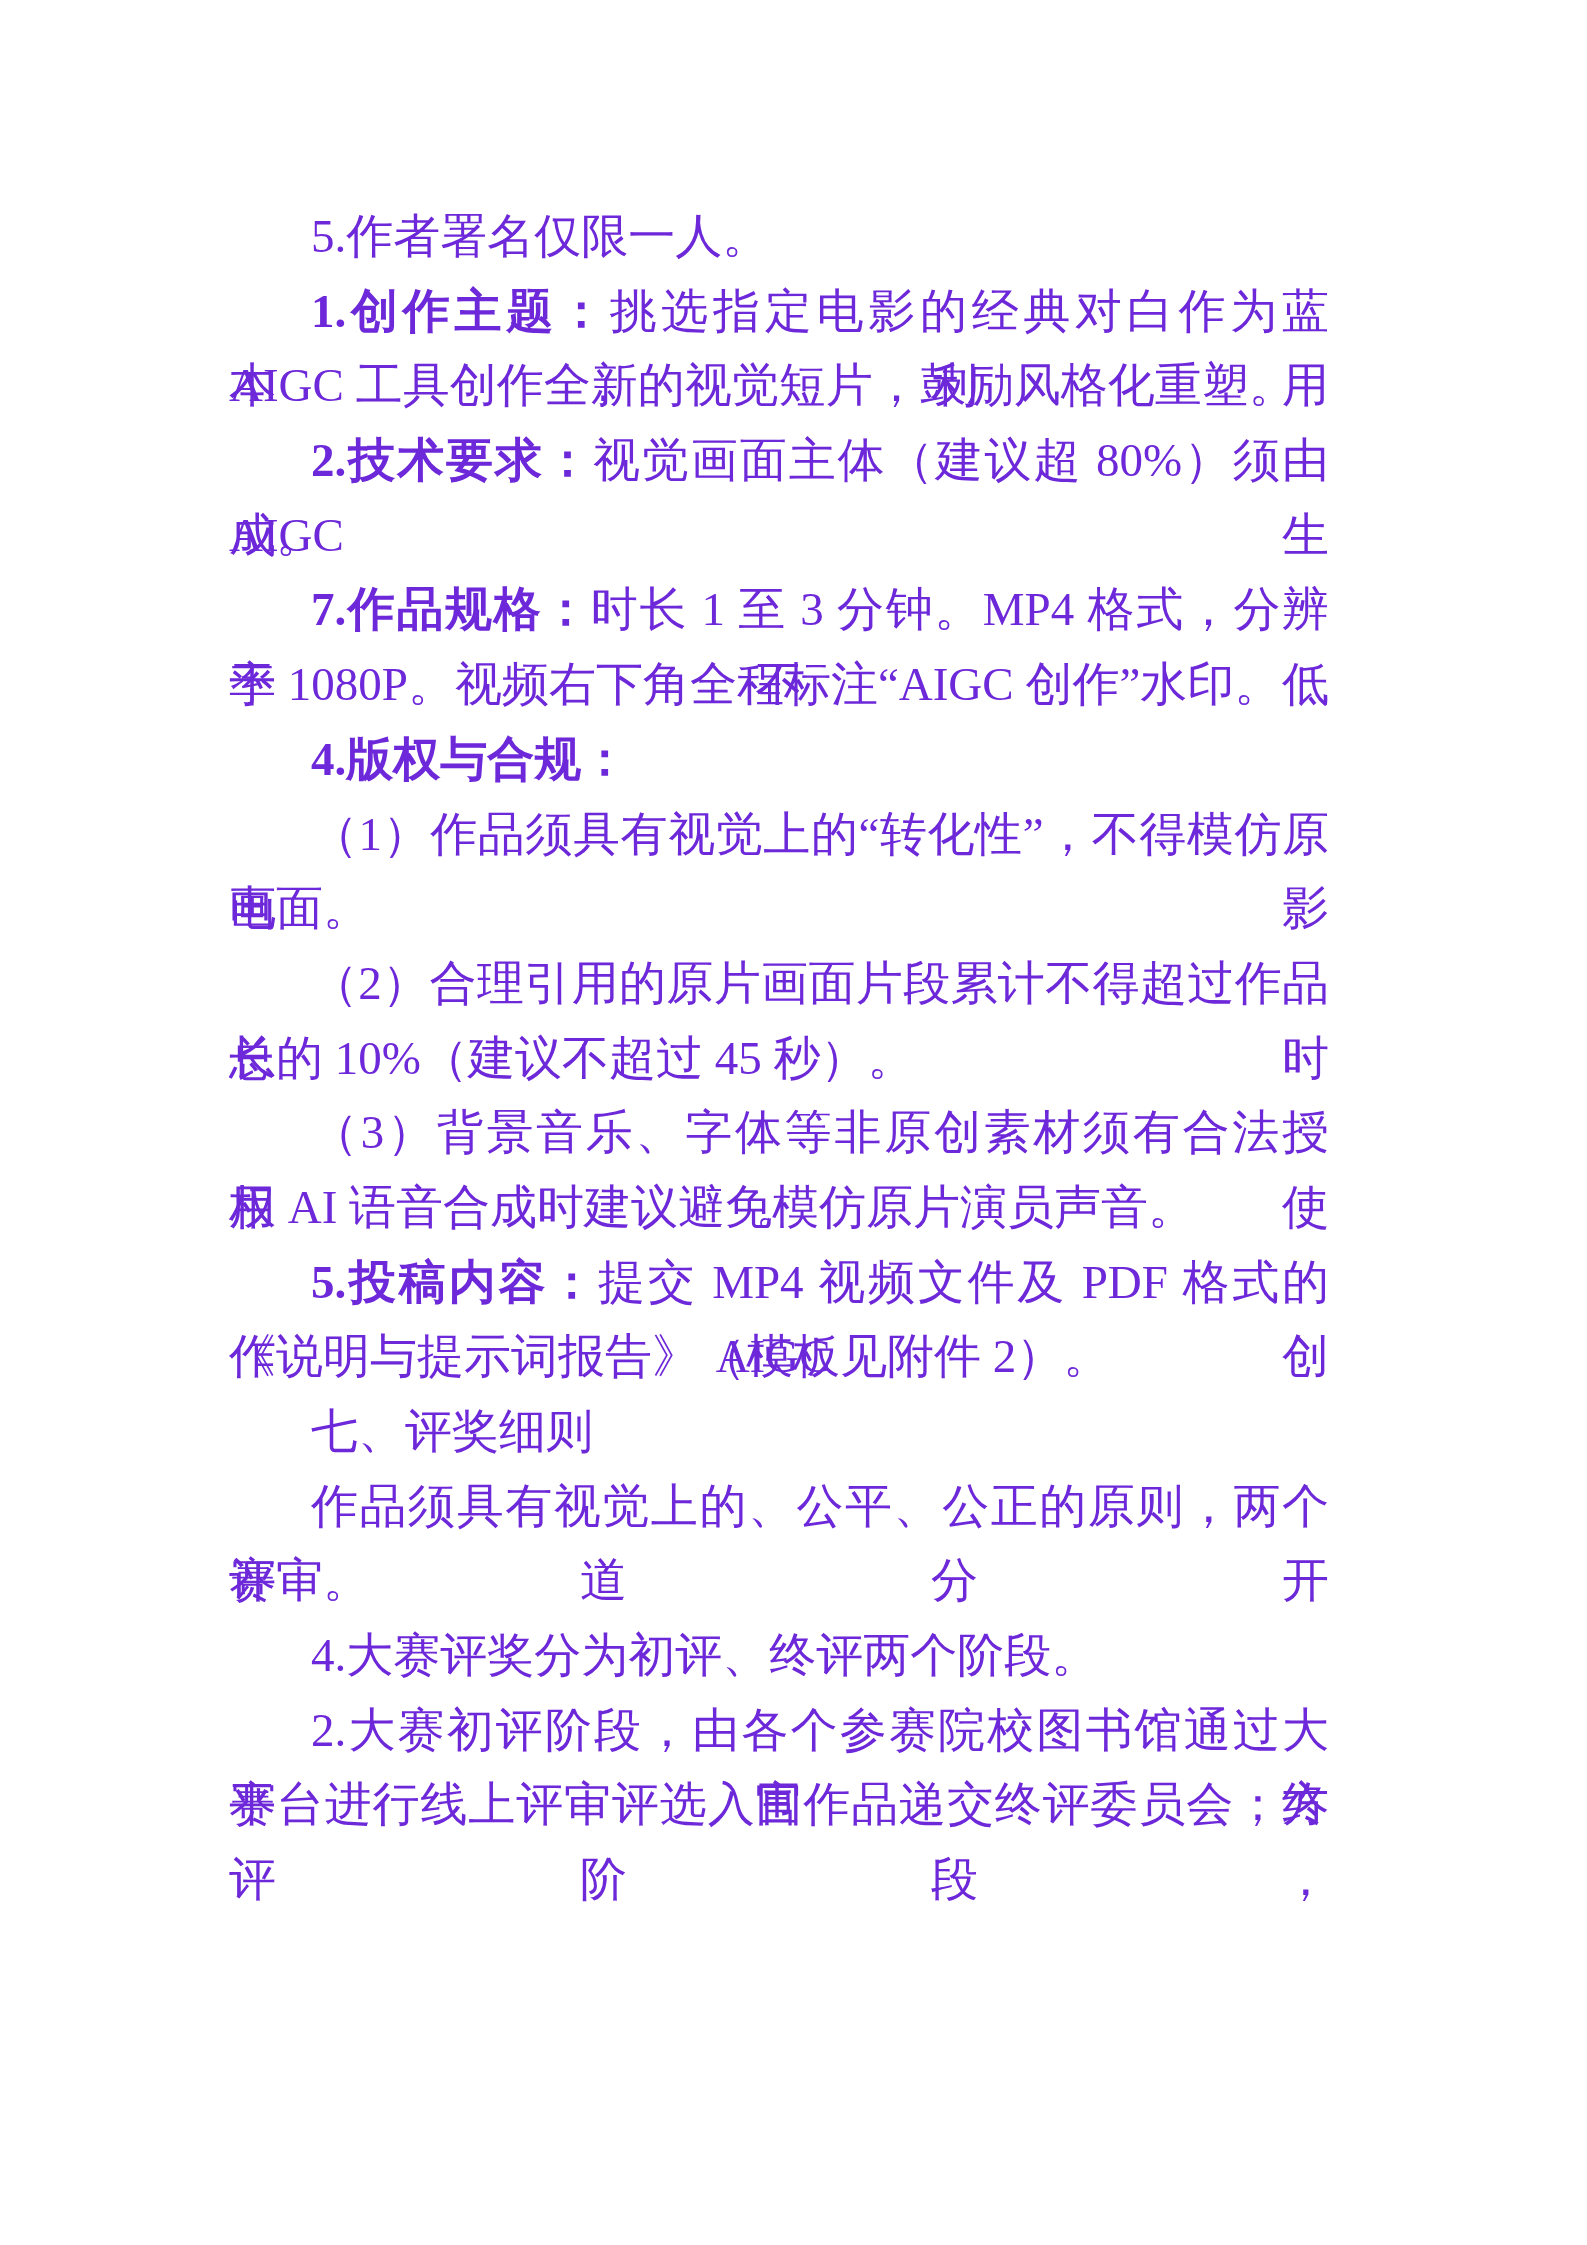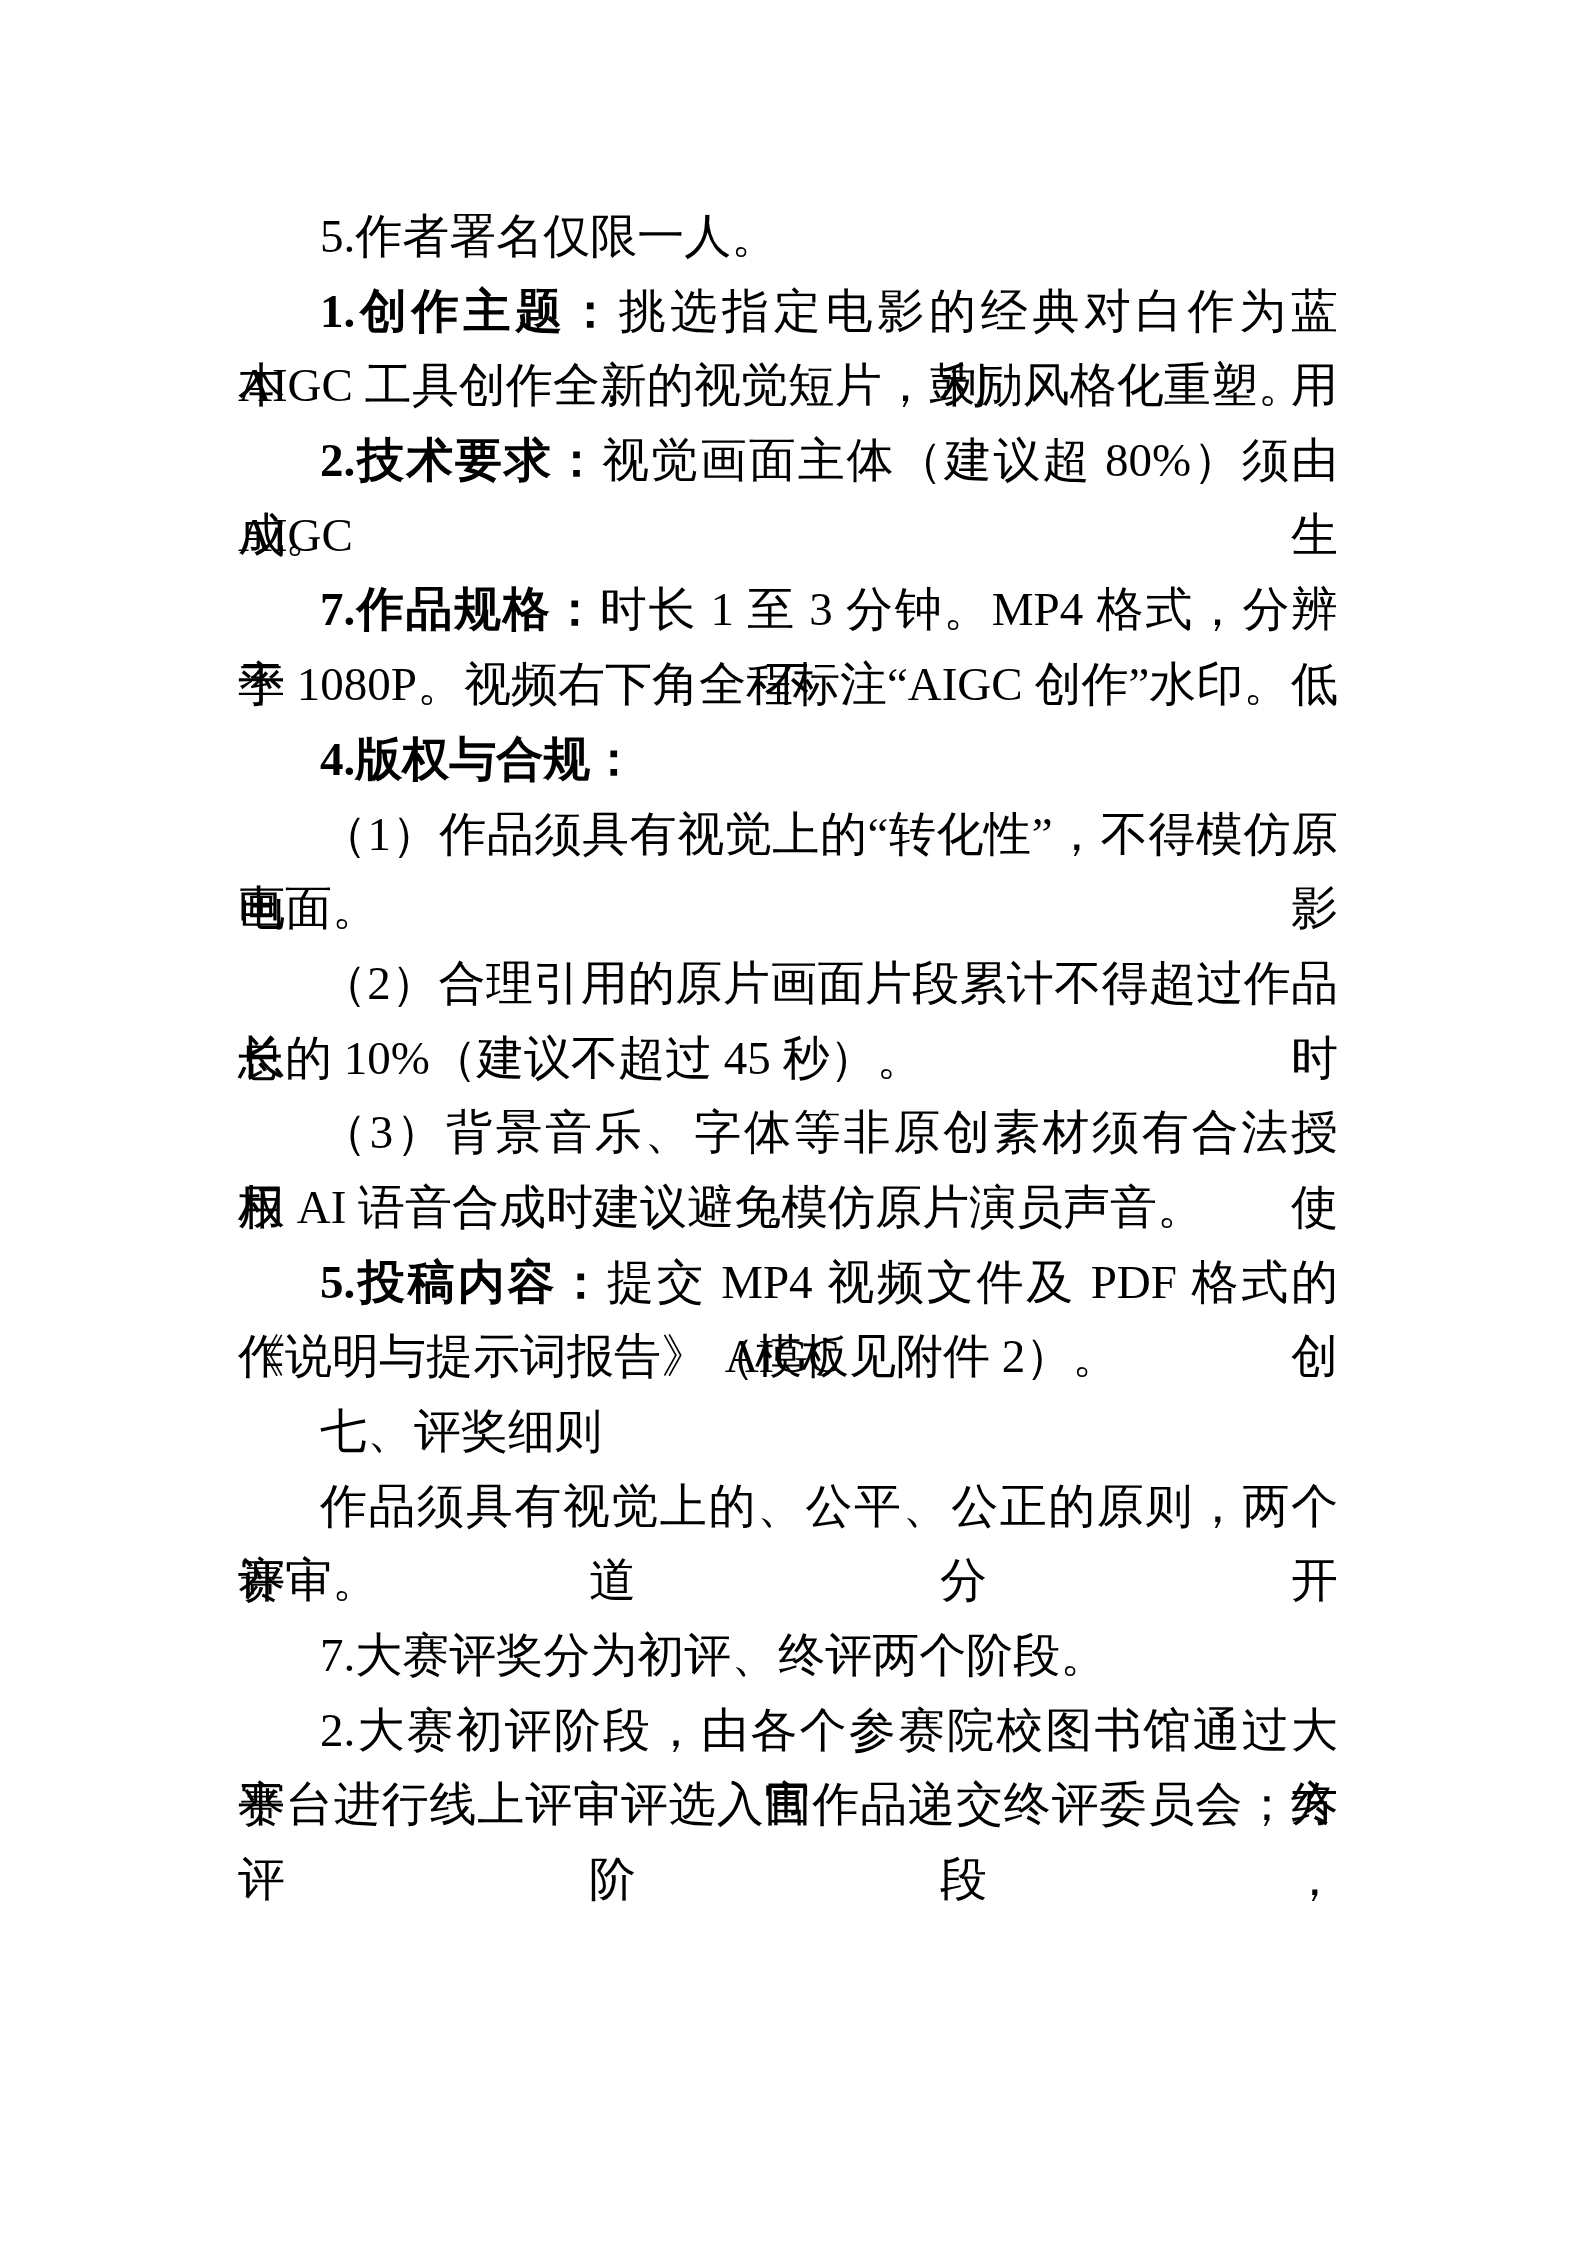--- a/index.html
+++ b/index.html
@@ -5,24 +5,24 @@
   html, body { margin: 0; padding: 0; background: #ffffff; }
   .page {
     position: relative;
     width: 1587px;
     height: 2245px;
     background: #ffffff;
     overflow: hidden;
   }
   .doc {
     position: absolute;
-    left: 238px;
+    left: 229px;
     top: 199px;
     width: 1100px;
-    color: #000000;
+    color: #6d28d9;
     font-family: "Liberation Serif", "DejaVu Serif", serif;
     font-size: 47px;
   }
   .ln {
     margin: 0;
     padding: 0;
     height: 74.7px;
     line-height: 74.7px;
     text-align: left;
     white-space: normal;
@@ -67,19 +67,19 @@
 
     <p class="ln ind fill"><span class="b">5.投稿内容：</span><span>提交 MP4 视频文件及 PDF 格式的《AIGC 创</span></p>
     <p class="ln"><span>作说明与提示词报告》（模板见附件 2）。</span></p>
 
     <p class="ln ind h-sans"><span>七、评奖细则</span></p>
 
     <p class="ln ind fill"><span>作品须具有视觉上的、公平、公正的原则，两个赛道分开</span></p>
     <p class="ln"><span>评审。</span></p>
 
 
-    <p class="ln ind"><span>7.大赛评奖分为初评、终评两个阶段。</span></p>
+    <p class="ln ind"><span>4.大赛评奖分为初评、终评两个阶段。</span></p>
 
     <p class="ln ind fill"><span>2.大赛初评阶段，由各个参赛院校图书馆通过大赛官方</span></p>
     <p class="ln fill"><span>平台进行线上评审评选入围作品递交终评委员会；终评阶段，</span></p>
 
   </div>
 </div>
 
 </body></html>

